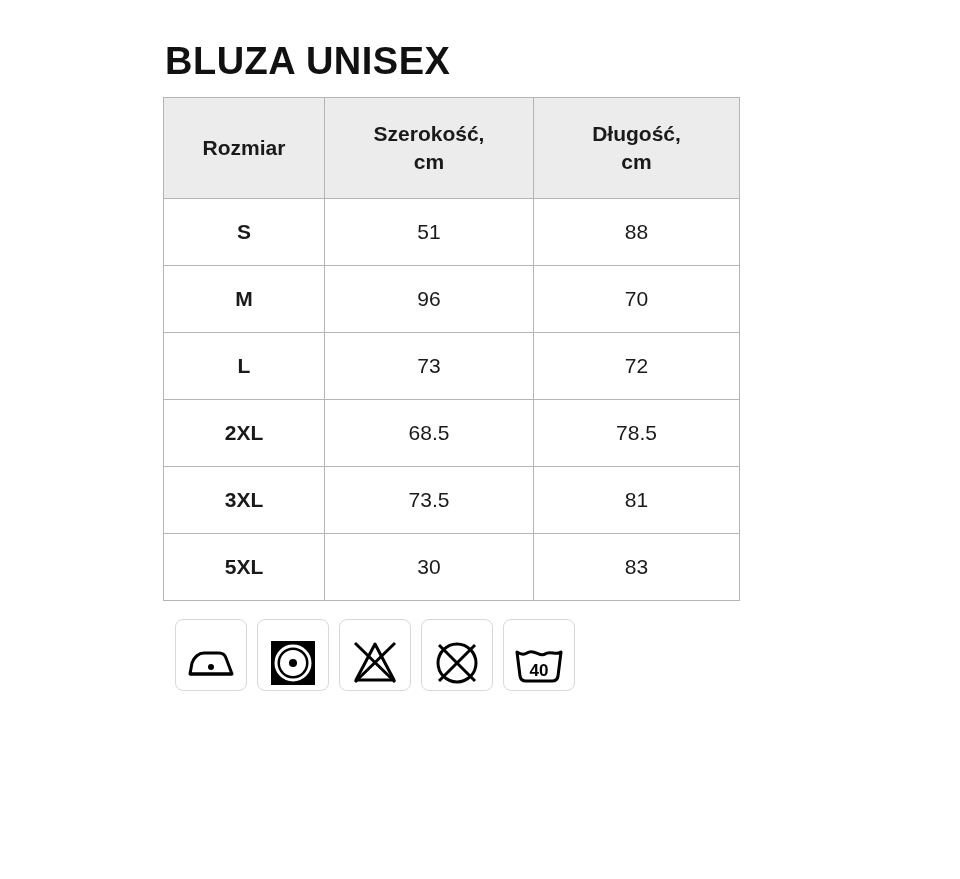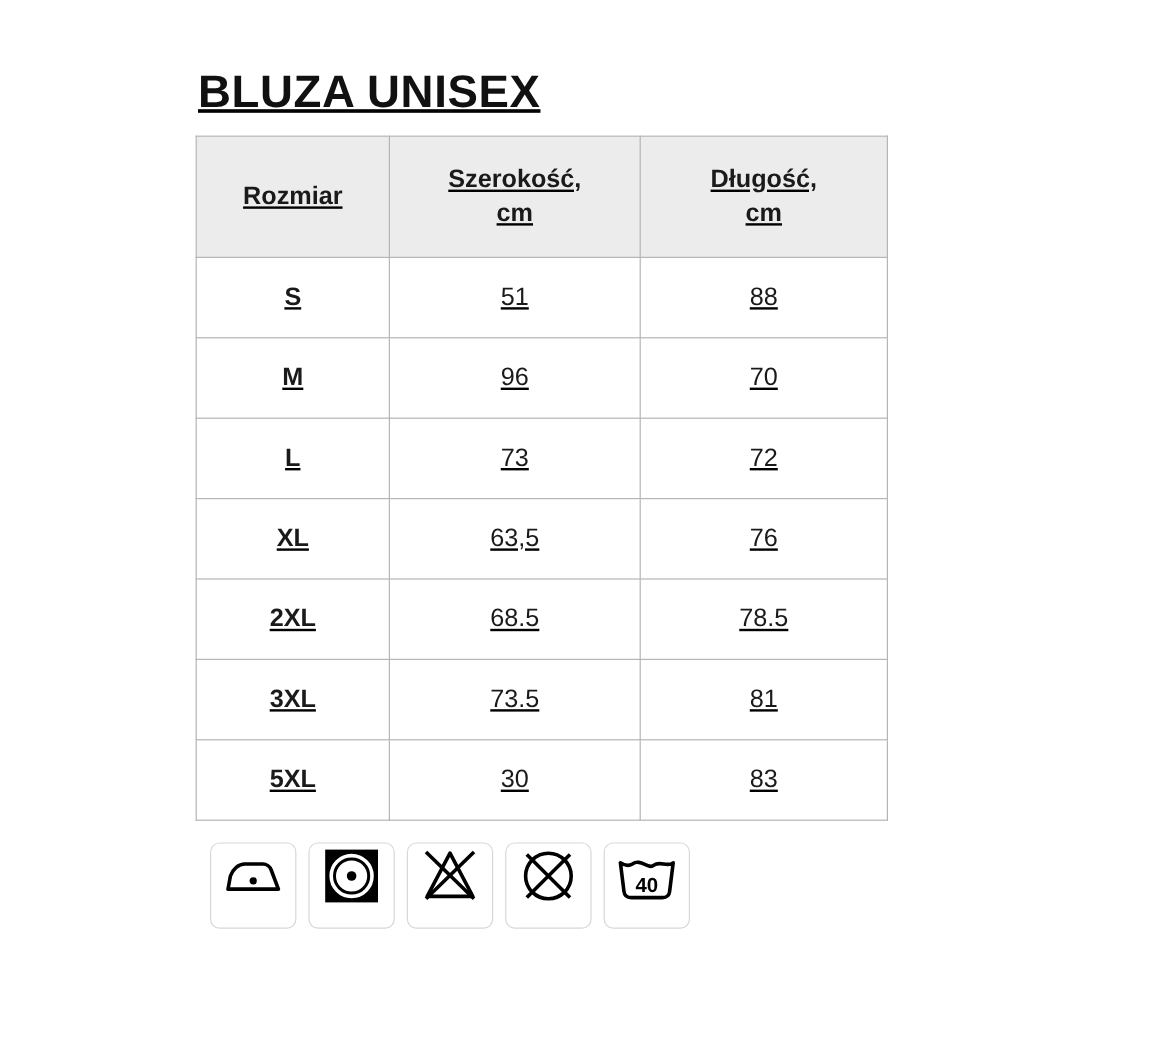--- a/index.html
+++ b/index.html
@@ -11,23 +11,22 @@
     width: 960px;
     height: 879px;
     font-family: "Liberation Sans", sans-serif;
     color: #000000;
     position: relative;
     overflow: hidden;
   }
   .page {
     position: absolute;
     left: 163px;
-    top: 16px;
+    top: 0;
     width: 620px;
-    text-decoration: underline;
   }
   .title {
     font-size: 38px;
     font-weight: bold;
     letter-spacing: 0.5px;
     margin: 40px 0 14px 2px;
     color: #111111;
   }
   table.size-table {
     border-collapse: collapse;
@@ -67,21 +66,21 @@
     gap: 10px;
     margin: 18px 0 0 12px;
   }
   .care-icon {
     width: 72px;
     height: 72px;
     border: 1px solid #d8d8d8;
     border-radius: 8px;
     background: #ffffff;
     display: flex;
-    align-items: flex-start;
+    align-items: flex-end;
     justify-content: center;
     box-sizing: border-box;
   }
   .care-icon svg { display: block; }
 </style>
 </head>
 <body>
 
 <div class="page">
 
@@ -116,25 +115,20 @@
       </tr>
       <tr>
         <td class="size-cell">M</td>
         <td>96</td>
         <td>70</td>
       </tr>
       <tr>
         <td class="size-cell">L</td>
         <td>73</td>
         <td>72</td>
-      </tr>
-      <tr>
-        <td class="size-cell">XL</td>
-        <td>63,5</td>
-        <td>76</td>
       </tr>
       <tr>
         <td class="size-cell">2XL</td>
         <td>68.5</td>
         <td>78.5</td>
       </tr>
       <tr>
         <td class="size-cell">3XL</td>
         <td>73.5</td>
         <td>81</td>

